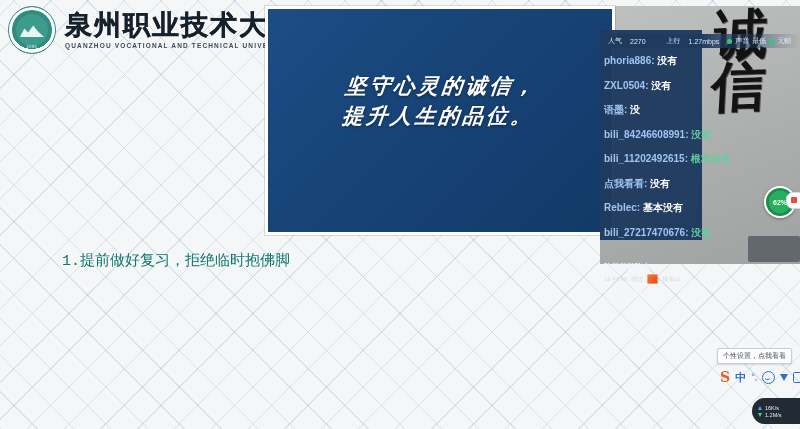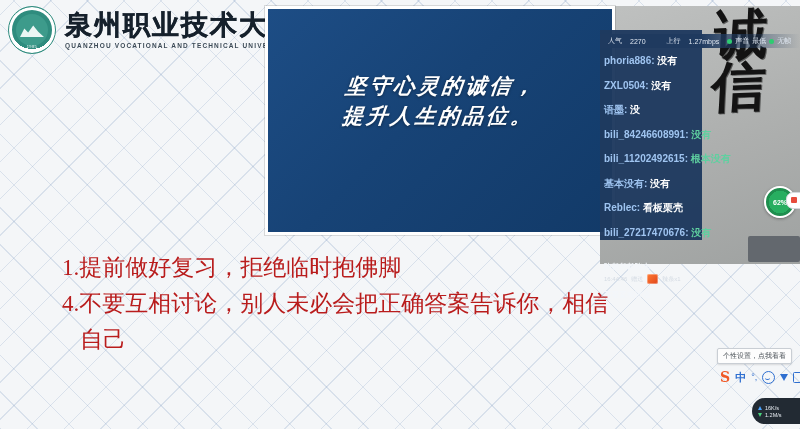--- a/index.html
+++ b/index.html
@@ -109,22 +109,22 @@
   .gift-meta{display:flex;align-items:center;gap:4px;margin-top:2px;font-size:6px;color:#d4dbe3;}
   .gift-icon{
     width:11px;height:10px;flex:none;border-radius:2px;
     background:linear-gradient(135deg,#ff7a33,#e0461c);
     box-shadow:inset 0 0 0 1px rgba(255,255,255,.35);
   }
 
   
   #slide-text{
     position:absolute;left:28px;top:250px;width:600px;
-    font-family:Liberation Serif, serif;
-    font-size:23px;line-height:1.56;color:#b91c1c;
+    font-family:Liberation Mono, monospace;
+    font-size:15px;line-height:1.56;color:#0f766e;
   }
   #slide-text .line{white-space:normal;padding-left:52px;text-indent:-18px;}
   #slide-text .line.wrap{text-indent:-52px;}
 
   
   #speed-badge{
     position:absolute;left:764px;top:186px;width:28px;height:28px;border-radius:50%;
     background:radial-gradient(circle at 50% 50%,#27ae60 0 56%,#1e8e4e 56% 100%);
     border:2px solid #ffffff;box-shadow:0 1px 3px rgba(0,0,0,.35);
     display:flex;align-items:center;justify-content:center;
@@ -245,24 +245,24 @@
   <div class="chat-msg">
     <span class="nick">语墨</span><span class="nick">: </span><span class="body">没</span>
   </div>
   <div class="chat-msg highlight">
     <span class="nick">bili_84246608991</span><span class="nick">: </span><span class="body">没有</span>
   </div>
   <div class="chat-msg highlight">
     <span class="nick">bili_11202492615</span><span class="nick">: </span><span class="body">根本没有</span>
   </div>
   <div class="chat-msg">
-    <span class="nick">基本没有</span><span class="nick">: </span><span class="body">没有</span>
-  </div>
-  <div class="chat-msg">
-    <span class="nick">Reblec</span><span class="nick">: </span><span class="body">看板栗壳</span>
+    <span class="nick">点我看看</span><span class="nick">: </span><span class="body">没有</span>
+  </div>
+  <div class="chat-msg">
+    <span class="nick">Reblec</span><span class="nick">: </span><span class="body">基本没有</span>
   </div>
   <div class="chat-msg highlight">
     <span class="nick">bili_27217470676</span><span class="nick">: </span><span class="body">没有</span>
   </div>
 </div>
 
 <div id="strip-chip"></div>
 
 <div id="gift-area">
   <div class="gift-row">
@@ -274,21 +274,20 @@
       <span>辣条x1</span>
     </span>
   </div>
   <div class="gift-row">
     <span class="gift-name">不要互相讨论</span>
   </div>
 </div>
 
 <div id="slide-text">
   <div class="line">1.提前做好复习，拒绝临时抱佛脚</div>
-  <div class="line">4.不要互相讨论，别人未必会把正确答案告诉你，相信自己</div>
 </div>
 
 <div id="speed-badge">62%</div>
 <div id="speed-pill">
     <i></i>
   </div>
 
 <div id="ime-tip">个性设置，点我看看</div>
 
 <div id="ime-bar">

